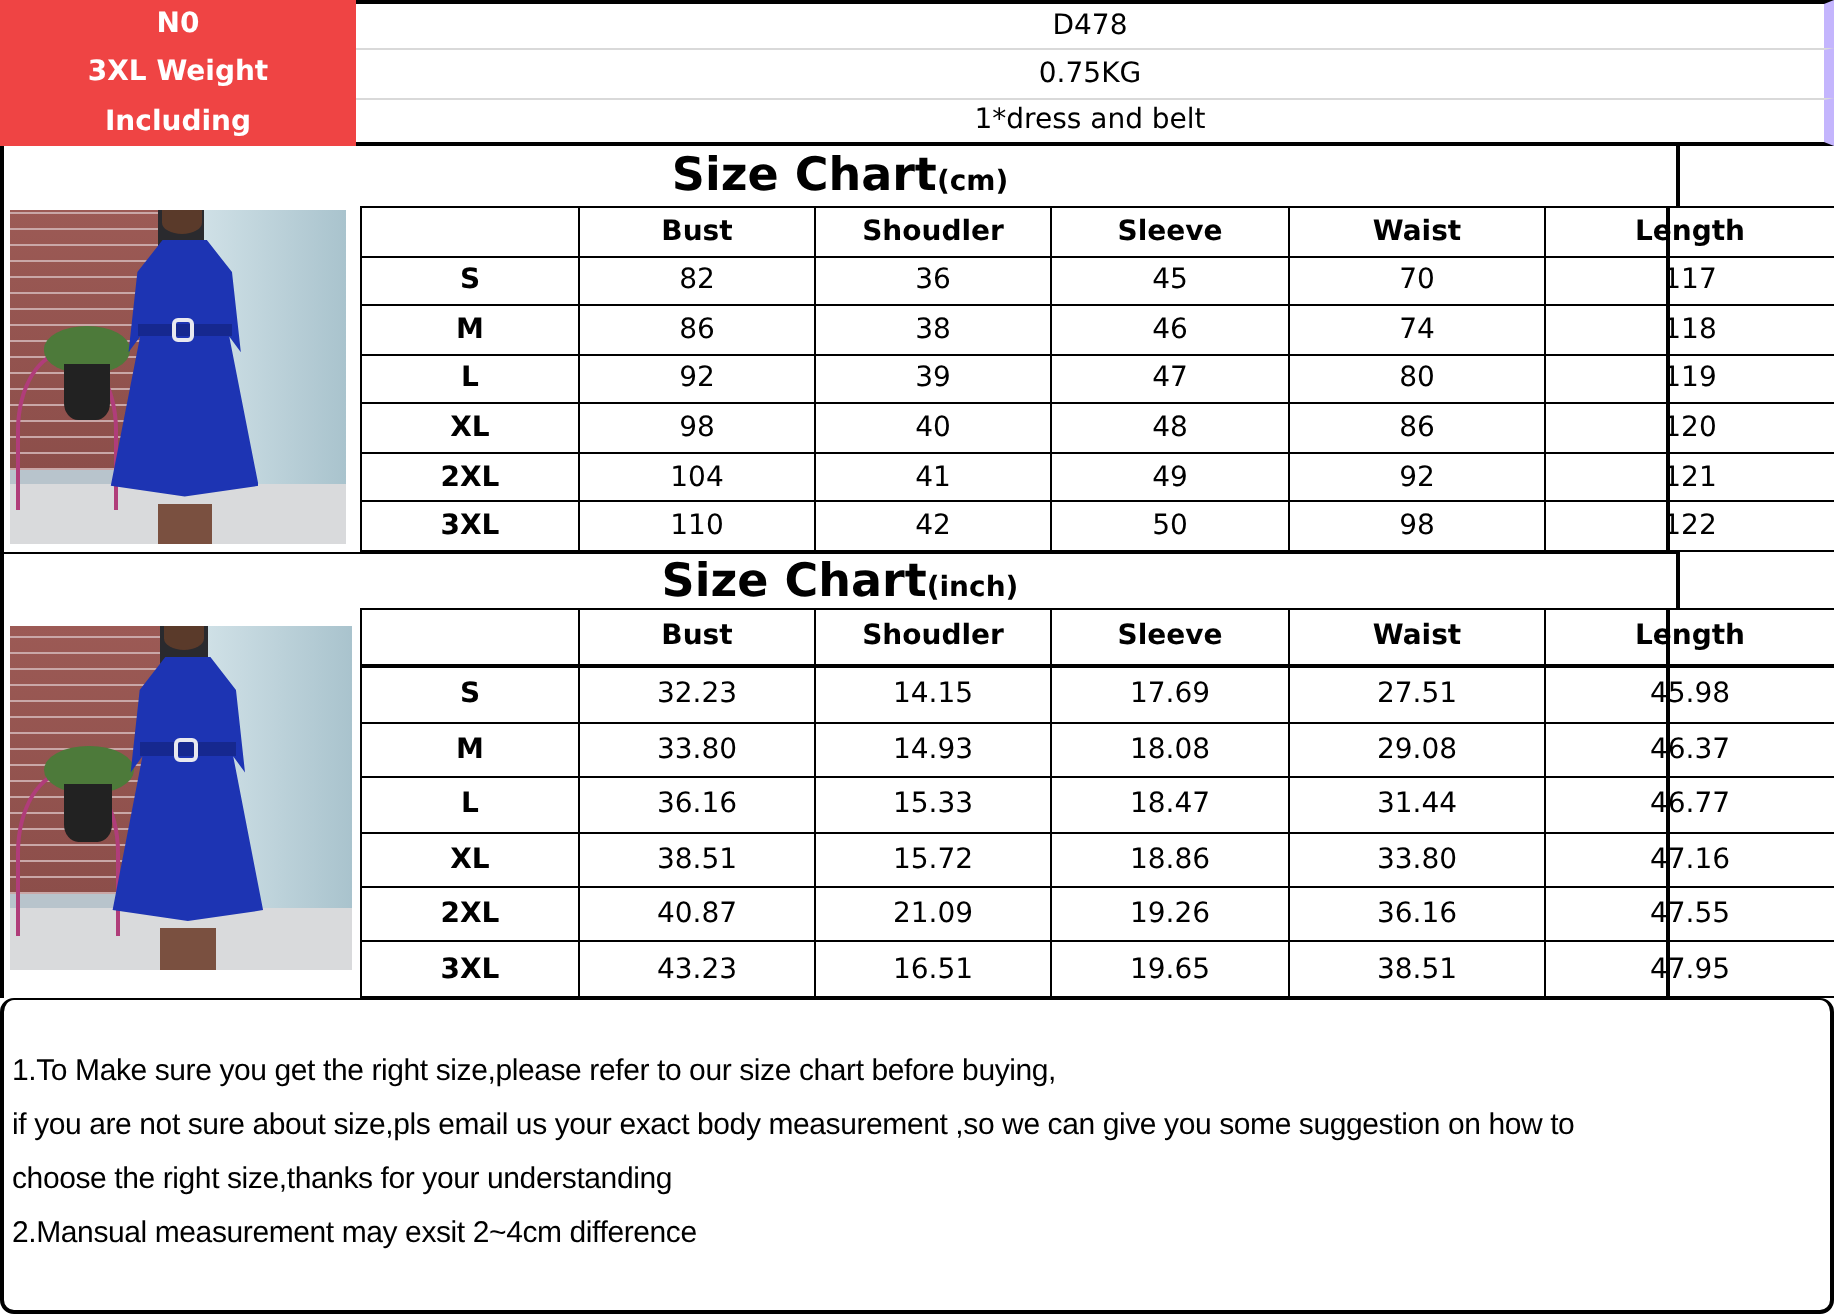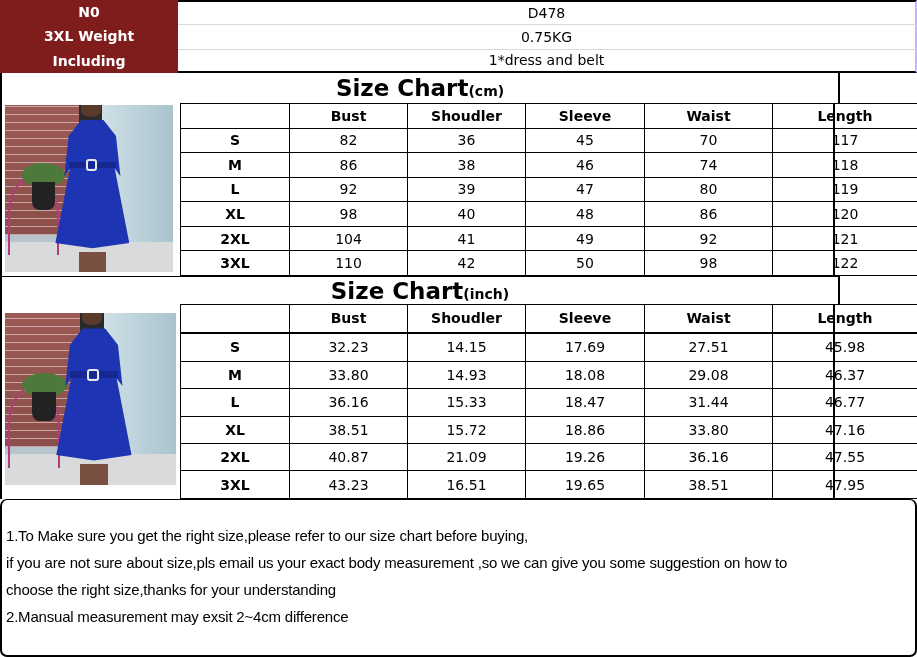--- a/index.html
+++ b/index.html
@@ -4,24 +4,24 @@
   <style>
     * { box-sizing: border-box; margin: 0; padding: 0; }
     html, body { width: 917px; height: 657px; background: #ffffff; overflow: hidden; }
     body { font-family: "DejaVu Sans", "Liberation Sans", sans-serif; color: #000; position: relative; }
 
     .page { position: absolute; left: 0; top: 0; width: 917px; height: 657px; }
 
     
     .info { position: absolute; left: 0; top: 0; width: 917px; height: 73px; }
     .info-row { position: absolute; left: 0; width: 917px; height: 24.3px; display: flex; }
-    .info-label { width: 178px; background: #7f1d1d; color: #fff; font-weight: bold; font-size: 14px;
+    .info-label { width: 178px; background: #ef4444; color: #fff; font-weight: bold; font-size: 14px;
       display: flex; align-items: center; justify-content: center; }
     .info-value { flex: 1; font-size: 14px; display: flex; align-items: center; justify-content: center;
-      border-right: 2px solid #c4b5fd; }
+      border-right: 5px solid #c4b5fd; }
     .info-row.r0 .info-value { border-top: 2px solid #000; }
     .info-row + .info-row .info-value { border-top: 1px solid #d9d9d9; }
     .info-row.r2 .info-value { border-bottom: 2px solid #000; }
 
     
     .section-title { position: absolute; left: 0; width: 840px; display: flex; align-items: center; justify-content: center;
       border-left: 2px solid #000; border-right: 2px solid #000; font-weight: bold; }
     .section-title .big { font-size: 23px; }
     .section-title .small { font-size: 14px; margin-top: 6px; }
 

